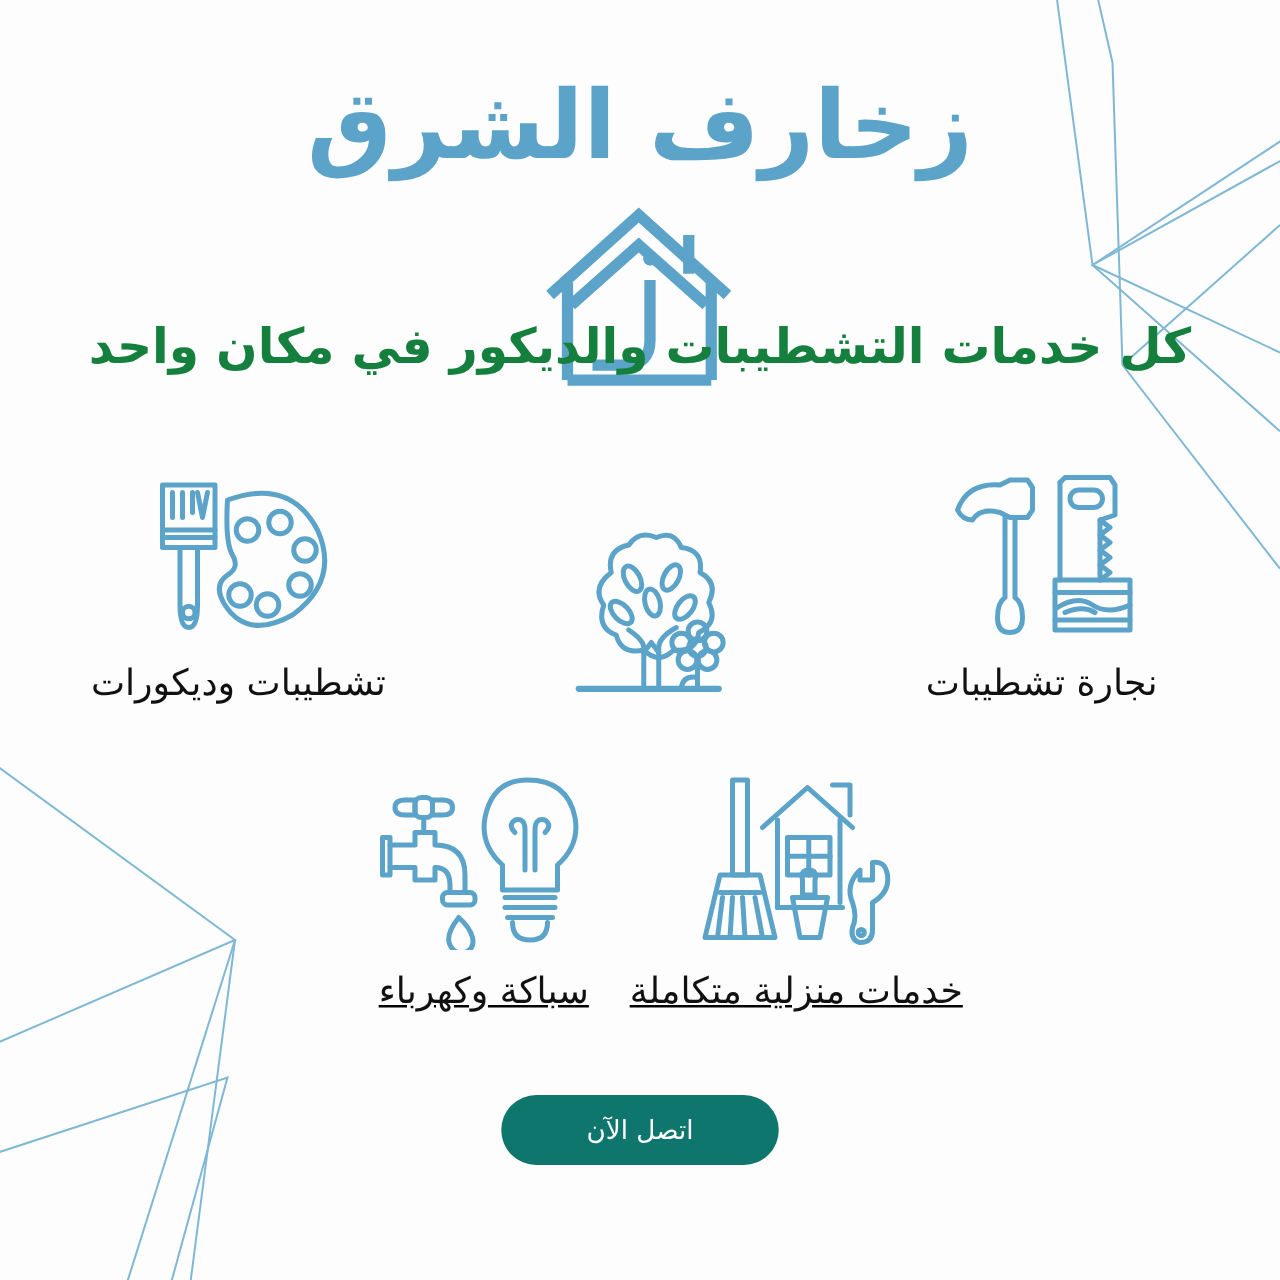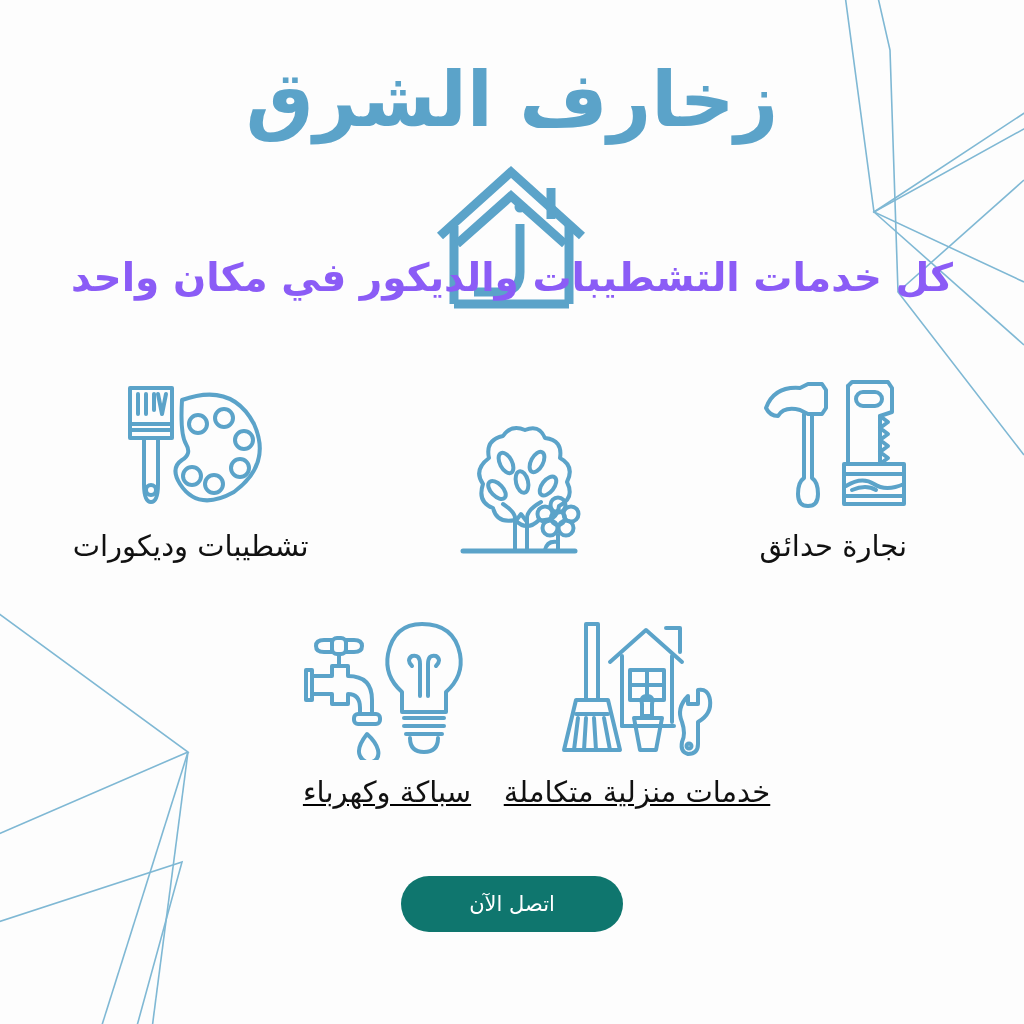--- a/index.html
+++ b/index.html
@@ -39,21 +39,21 @@
     line-height:1;
     letter-spacing:0px;
     white-space:nowrap;
     direction:rtl;
   }
   
   .tagline{
     position:absolute;
     top:252px;left:60px;right:60px;
     text-align:center;
-    color:#8b5cf6;
+    color:#15803d;
     font-size:39px;
     font-weight:bold;
     line-height:1.32;
     direction:rtl;
   }
   
   .row{
     position:absolute;
     display:flex;
     flex-direction:row-reverse;
@@ -253,21 +253,21 @@
             <path d="M132,44 l8,6 l-8,6 l8,6 l-8,6 l8,6 l-8,6 l8,6 l-8,6"></path>
 
             <rect x="96" y="92" width="60" height="40"></rect>
             <line x1="96" y1="102" x2="156" y2="102"></line>
             <line x1="96" y1="124" x2="156" y2="124"></line>
             <path d="M98,114 Q114,104 126,112 Q138,120 156,112"></path>
             <path d="M104,118 Q118,112 128,118"></path>
           </g>
         </svg>
       </div>
-      <div class="cap">نجارة حدائق</div>
+      <div class="cap">نجارة تشطيبات</div>
     </div>
 
   </div>
 
   <div class="row row-two">
 
     <div class="service">
       <div class="ico">
         <svg width="170" height="142" viewBox="0 0 170 142" aria-hidden="true">
           <g fill="none" stroke="#5BA3C9" stroke-width="4" stroke-linecap="round" stroke-linejoin="round">

